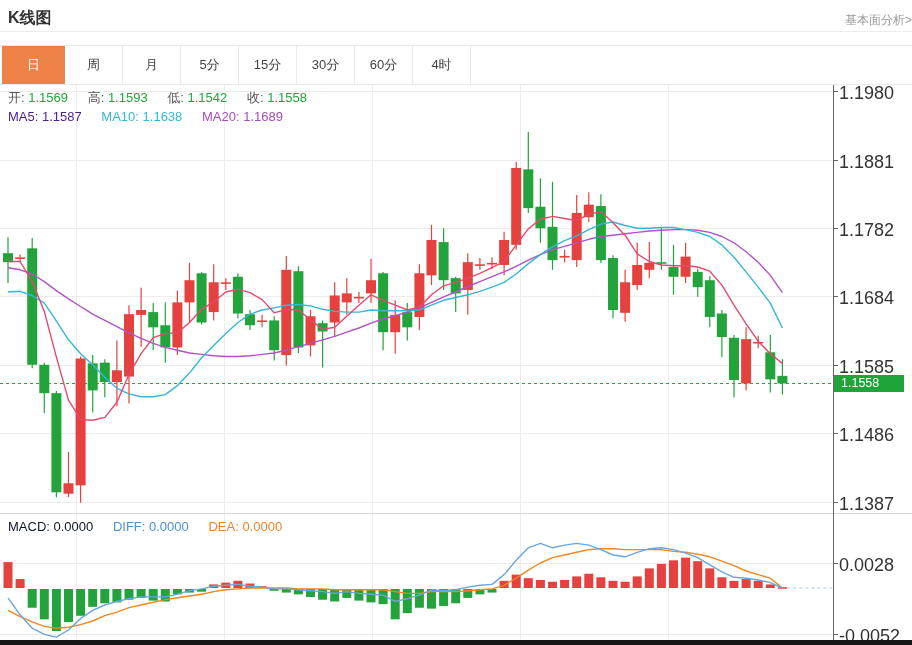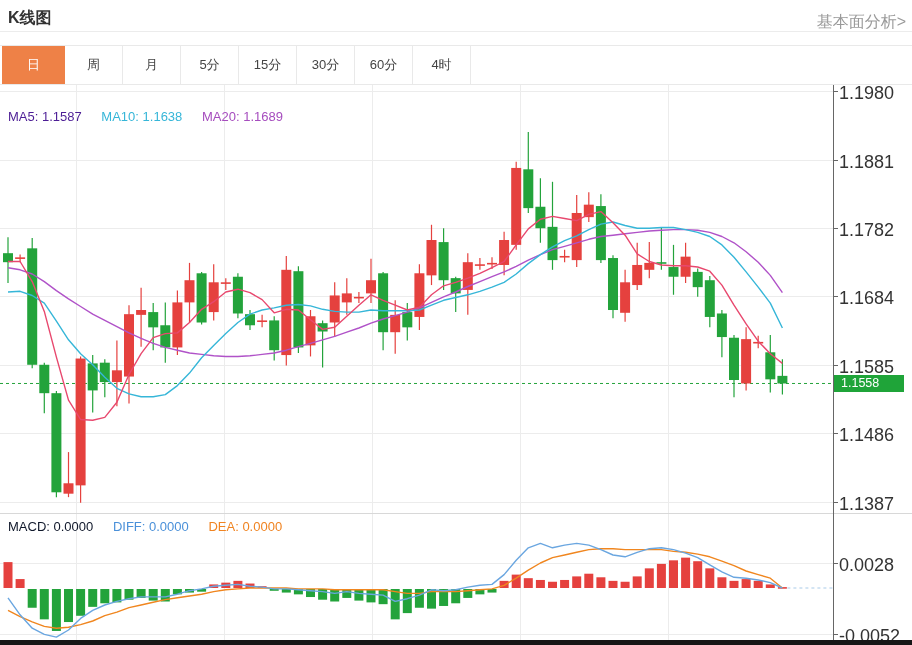--- a/index.html
+++ b/index.html
@@ -1,20 +1,20 @@
 <!DOCTYPE html>
 <html><head>
 <meta charset="utf-8">
 <style>
   html,body{margin:0;padding:0;background:#fff;width:912px;height:645px;overflow:hidden;
     font-family:"Liberation Sans", sans-serif;-webkit-font-smoothing:antialiased;}
   #stage{position:relative;width:912px;height:499px;background:#fff;}
   #chart-svg{position:absolute;left:0;top:0;}
   .page-title{position:absolute;left:8px;top:8px;font-size:16px;font-weight:bold;color:#333;}
-  .fund-link{position:absolute;right:6px;top:12px;font-size:16px;color:#999;cursor:pointer;}
+  .fund-link{position:absolute;right:0;top:12px;font-size:12px;color:#999;cursor:pointer;}
   .hdr-divider{position:absolute;left:0;top:31px;width:912px;height:1px;background:#ececec;}
   .tabs-top{position:absolute;left:0;top:45px;width:912px;height:1px;background:#e9e9e9;}
   .tabs-bot{position:absolute;left:0;top:84px;width:912px;height:1px;background:#e9e9e9;}
   #tabbar{position:absolute;left:2px;top:46px;height:38px;display:flex;}
   .tab{width:58px;height:38px;line-height:38px;text-align:center;font-size:13px;color:#444;
     background:#fff;border-right:1px solid #e9e9e9;cursor:pointer;box-sizing:border-box;}
   .tab:first-child{border-left:1px solid #e9e9e9;}
   .tab.active{width:63px;background:#ee8147;color:#fff;border-color:#ee8147;}
   .legend-row{position:absolute;left:8px;font-size:13px;white-space:nowrap;}
   .legend-row .lbl{color:#555;}
@@ -284,20 +284,26 @@
       <div class="tab active">日</div>
       <div class="tab">周</div>
       <div class="tab">月</div>
       <div class="tab">5分</div>
       <div class="tab">15分</div>
       <div class="tab">30分</div>
       <div class="tab">60分</div>
       <div class="tab">4时</div>
     </div>
 
+  <div class="legend-row" style="top:89px;">
+    <span class="item"><span class="lbl">开:</span> <span class="val-green">1.1569</span></span>
+    <span class="item"><span class="lbl">高:</span> <span class="val-green">1.1593</span></span>
+    <span class="item"><span class="lbl">低:</span> <span class="val-green">1.1542</span></span>
+    <span class="item"><span class="lbl">收:</span> <span class="val-green">1.1558</span></span>
+  </div>
   <div class="legend-row" style="top:109px;">
     <span class="item ma5-c"><span>MA5:</span> <span>1.1587</span></span>
     <span class="item ma10-c"><span>MA10:</span> <span>1.1638</span></span>
     <span class="item ma20-c"><span>MA20:</span> <span>1.1689</span></span>
   </div>
   <div class="legend-row" style="top:519px;">
     <span class="item macd-c"><span>MACD:</span> <span>0.0000</span></span>
     <span class="item diff-c"><span>DIFF:</span> <span>0.0000</span></span>
     <span class="item dea-c"><span>DEA:</span> <span>0.0000</span></span>
   </div>

